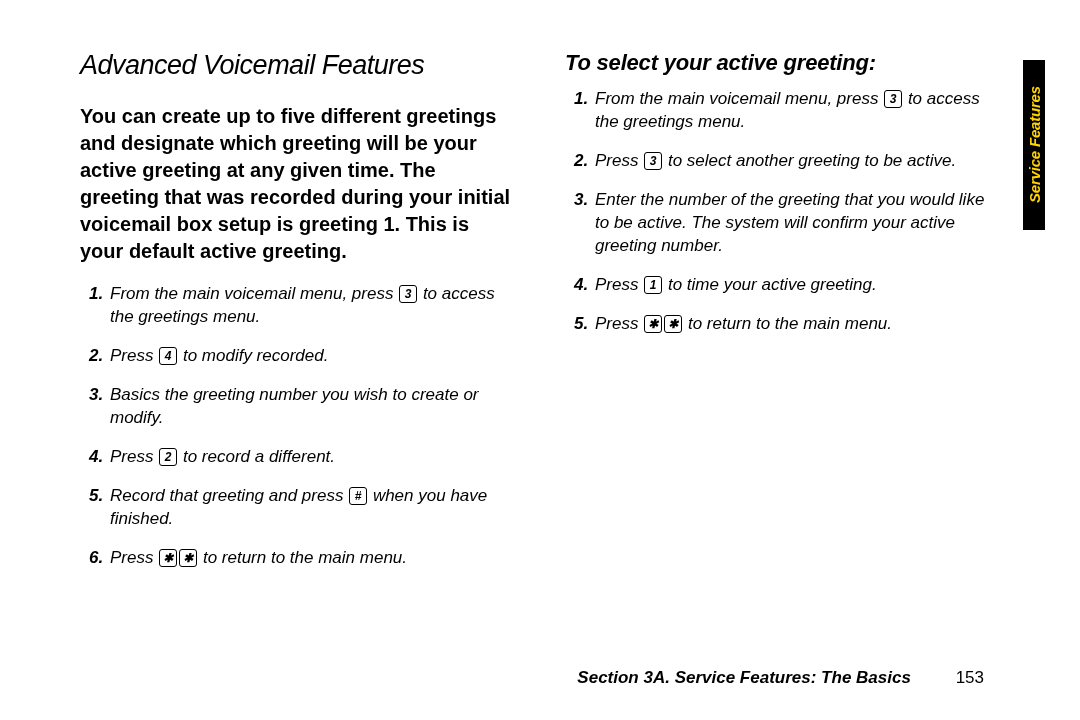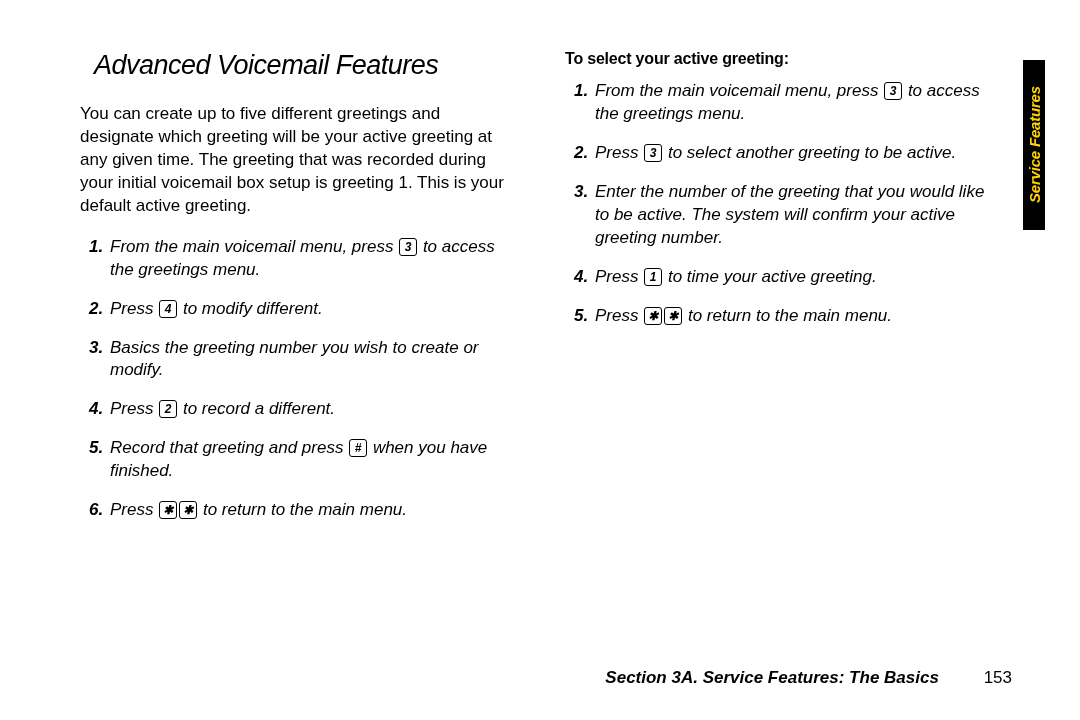--- a/index.html
+++ b/index.html
@@ -22,37 +22,39 @@
     gap: 50px;
   }
   .col {
     flex: 1;
     min-width: 0;
   }
   .title {
     font-style: italic;
     font-weight: 400;
     font-size: 27px;
-    margin: 0 0 22px 14px;
+    margin: 0 0 22px 0;
     letter-spacing: -0.5px;
   }
   .heading {
     font-weight: 400;
     font-size: 21px;
     margin: 0 0 14px 0;
     letter-spacing: -0.3px;
   }
   .p {
-    font-size: 17px;
+    font-size: 20px;
     line-height: 1.35;
     margin: 0 0 18px 0;
+    font-weight: bold;
   }
   .subhead {
+    font-style: italic;
     font-weight: bold;
-    font-size: 16px;
+    font-size: 22px;
     margin: 0 0 12px 0;
     letter-spacing: -0.2px;
   }
   ol.steps {
     margin: 0;
     padding: 0 0 0 28px;
     font-size: 17px;
     line-height: 1.35;
     font-style: italic;
   }
@@ -93,21 +95,21 @@
     transform: rotate(180deg);
     text-align: center;
     display: flex;
     align-items: center;
     justify-content: center;
     letter-spacing: -0.2px;
   }
   .footer {
     position: absolute;
     bottom: 32px;
-    right: 68px;
+    right: 96px;
     font-style: italic;
     font-weight: bold;
     font-size: 17px;
   }
   .footer .pg {
     display: inline-block;
     margin-left: 40px;
     font-style: normal;
     font-weight: normal;
   }
@@ -122,21 +124,21 @@
   <div class="columns">
 
     <div class="col">
       <h1 class="title">Advanced Voicemail Features</h1>
       <p class="p">You can create up to five different greetings and designate which greeting will be your active greeting at any given time. The greeting that was recorded during your initial voicemail box setup is greeting 1. This is your default active greeting.</p>
       <ol class="steps">
         <li>
           <span>From the main voicemail menu, press </span><span class="key">3</span><span> to access the greetings menu.</span>
         </li>
         <li>
-          <span>Press </span><span class="key">4</span><span> to modify different.</span>
+          <span>Press </span><span class="key">4</span><span> to modify recorded.</span>
         </li>
         <li>Basics the greeting number you wish to create or modify.</li>
         <li>
           <span>Press </span><span class="key">2</span><span> to record a different.</span>
         </li>
         <li>
           <span>Record that greeting and press </span><span class="key">#</span><span> when you have finished.</span>
         </li>
         <li>
           <span>Press </span><span class="key">✱</span><span class="key">✱</span><span> to return to the main menu.</span>

